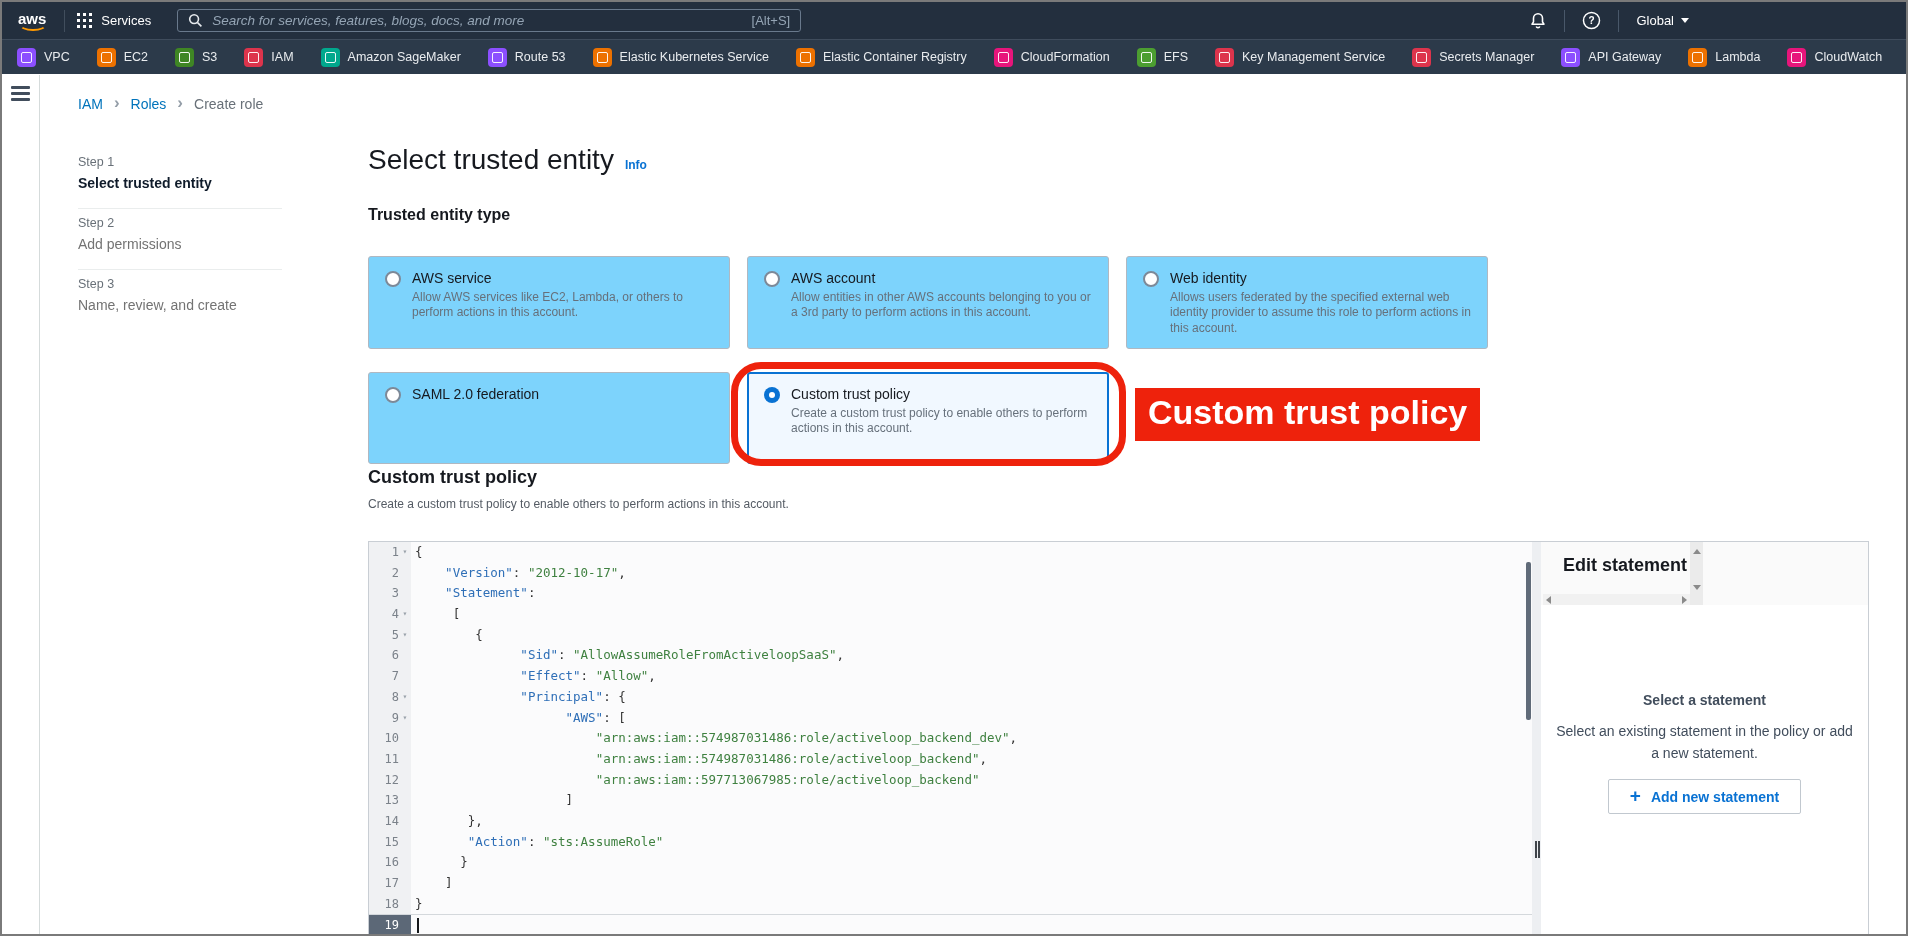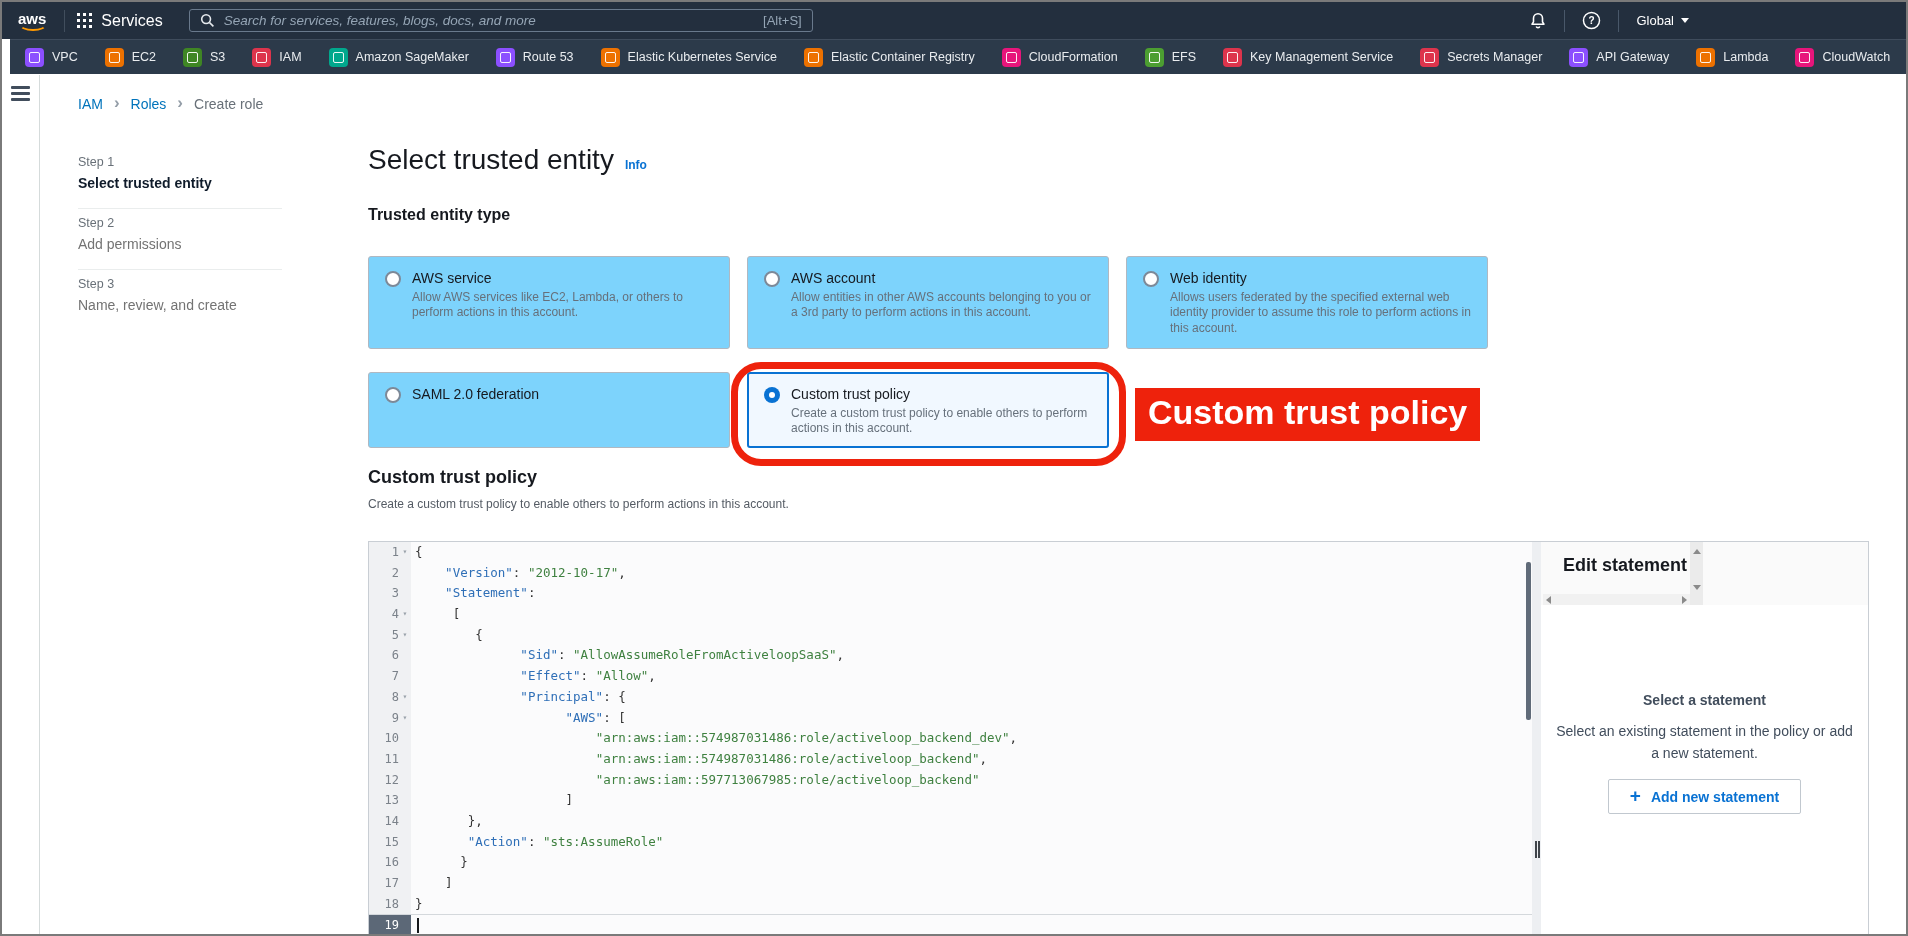--- a/index.html
+++ b/index.html
@@ -9,33 +9,33 @@
     background:#fff; border:2px solid #7a7a7a;
     font-family:"Liberation Sans", sans-serif; color:#16191f;
   }
   
   .navbar { position:absolute; top:0; left:0; right:0; height:37px; background:#232f3e;
     display:flex; align-items:center; padding:0 14px; z-index:5; }
   .aws-logo { color:#fff; font-weight:bold; font-size:15px; position:relative; padding:0 6px 4px 2px; }
   .aws-logo::after { content:""; position:absolute; left:3px; bottom:0px; width:24px; height:9px;
     border:2px solid transparent; border-bottom:2px solid #ff9900; border-radius:50%; }
   .nav-divider { width:1px; height:22px; background:#414e5d; margin:0 12px; }
-  .services-btn { display:flex; align-items:center; gap:9px; color:#fff; font-size:16px; cursor:pointer; }
+  .services-btn { display:flex; align-items:center; gap:9px; color:#fff; font-size:13px; cursor:pointer; }
   .search-box { margin-left:26px; width:624px; height:23px; border:1px solid #69798c; border-radius:3px;
     display:flex; align-items:center; padding:0 10px; gap:9px; }
   .search-box input { flex:1; background:transparent; border:none; outline:none;
     color:#eceff3; font-size:13.5px; font-style:italic; font-family:"Liberation Sans", sans-serif; }
   .search-box input::placeholder { color:#95a5b5; font-style:italic; }
   .kbd-hint { color:#95a5b5; font-size:13px; }
   .nav-right { margin-left:auto; margin-right:203px; display:flex; align-items:center; }
   .region-btn { color:#fff; font-size:13px; display:flex; align-items:center; gap:7px; cursor:pointer; }
   .caret-down { width:0; height:0; border-left:4px solid transparent; border-right:4px solid transparent;
     border-top:5px solid #fff; }
   
-  .favbar { position:absolute; top:37px; left:8px; right:0; height:35px; background:#2c3a4a;
+  .favbar { position:absolute; top:37px; left:0; right:0; height:35px; background:#2c3a4a;
     border-top:1px solid #3f4c5c; display:flex; align-items:center; padding:0 15px; gap:27px; z-index:5; }
   .fav { display:flex; align-items:center; gap:8px; cursor:pointer; }
   .fav-icon { width:19px; height:19px; border-radius:4px; flex:none; display:flex; align-items:center; justify-content:center; }
   .fav-icon::after { content:""; width:9px; height:9px; border:1.4px solid rgba(255,255,255,.92); border-radius:2px; }
   .fav-label { color:#e9ecef; font-size:12.5px; white-space:nowrap; }
   
   .rail { position:absolute; left:0; top:73px; bottom:0; width:38px; background:#fff;
     border-right:1px solid #d5dbdb; }
   .hamburger { margin:11px auto 0; width:19px; cursor:pointer; }
   .hamburger span { display:block; height:2.5px; background:#414d5c; margin-bottom:3.5px; border-radius:1px; }
@@ -54,21 +54,21 @@
   
   .h1row { position:absolute; left:366px; top:142px; display:flex; align-items:baseline; gap:11px; }
   .h1row h1 { font-size:28px; font-weight:500; color:#16191f; }
   .info-link { color:#0972d3; font-size:12px; font-weight:bold; cursor:pointer; }
   .section-title { position:absolute; left:366px; top:204px; font-size:16px; font-weight:bold; }
   
   .cards { position:absolute; left:366px; top:254px; width:1122px; display:flex; flex-wrap:wrap;
     column-gap:17px; row-gap:23px; }
   .card { width:362px; height:93px; border:1px solid #b0b8c1; border-radius:3px; background:#7dd3fc;
     padding:13px 16px; display:flex; gap:11px; cursor:pointer; }
-  .card:nth-child(n+4) { height:76px; }
+  .card:nth-child(n+4) { height:92px; }
   .card.selected { background:#f1f8ff; border:2px solid #0972d3; padding:12px 15px; }
   .radio { width:16px; height:16px; border:2px solid #7d8998; border-radius:50%; margin-top:1px; flex:none; background:#fff; }
   .card.selected .radio { border:none; background:#0972d3; position:relative; }
   .card.selected .radio::after { content:""; position:absolute; left:5px; top:5px; width:6px; height:6px;
     background:#fff; border-radius:50%; }
   .card-title { font-size:14px; color:#16191f; margin-bottom:4px; }
   .card-desc { font-size:12px; color:#66707b; line-height:1.28; }
   
   .annot-ring { position:absolute; left:729px; top:360px; width:395px; height:104px;
     border:7px solid #ee220c; border-radius:30px; pointer-events:none; z-index:4; }

